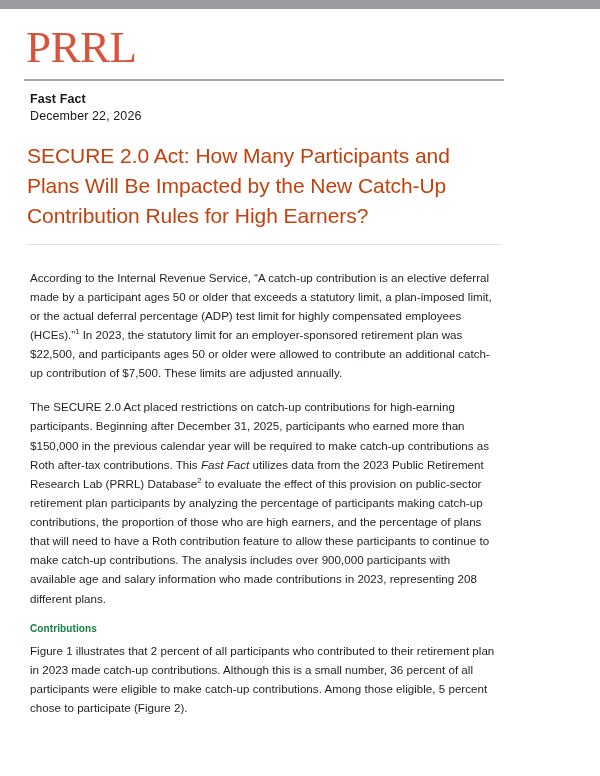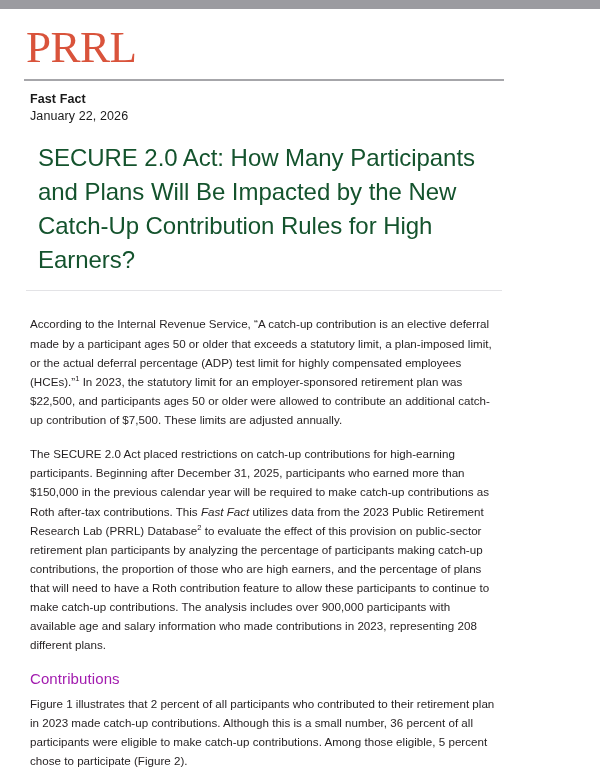--- a/index.html
+++ b/index.html
@@ -90,23 +90,23 @@
     letter-spacing: 0.1px;
   }
   .doc-meta .pubdate {
     font-size: 12.5px;
     line-height: 1.38;
     letter-spacing: 0.1px;
   }
 
   
   .doc-title {
-    margin: 16px 8px 0 16px;
-    color: #14532d;
-    font-size: 24px;
+    margin: 16px 8px 0 5px;
+    color: #c2410c;
+    font-size: 21px;
     line-height: 1.42;
     font-weight: 400;
     letter-spacing: -0.05px;
   }
 
   
   .body-copy {
     margin: 0 8px 0 8px;
     color: #231f20;
     font-size: 11.6px;
@@ -119,42 +119,42 @@
   .body-copy p.first { margin-top: 23px; }
   .body-copy em { font-style: italic; }
   .body-copy sup {
     font-size: 7.6px;
     vertical-align: super;
     line-height: 0;
   }
 
   .section-heading {
     margin: 8px 8px 7px 8px;
-    color: #a21caf;
-    font-size: 15px;
-    font-weight: 400;
+    color: #15803d;
+    font-size: 10px;
+    font-weight: 700;
     letter-spacing: 0.1px;
   }
 </style>
 </head>
 <body>
 
 <div class="viewer-topbar"></div>
 
 <div class="page">
 
   <div class="masthead">
     <div class="brand-logo">PRRL</div>
   </div>
 
   <div class="rule-heavy"></div>
 
   <div class="doc-meta">
     <div class="kicker">Fast Fact</div>
-    <div class="pubdate">January 22, 2026</div>
+    <div class="pubdate">December 22, 2026</div>
   </div>
 
   <h1 class="doc-title">SECURE 2.0 Act: How Many Participants and Plans Will Be Impacted by the New Catch-Up Contribution Rules for High Earners?</h1>
 
   <div class="rule-light"></div>
 
   <div class="body-copy">
 
     <p class="first"><span>According to the Internal Revenue Service, “A catch-up contribution is an elective deferral made by a participant ages 50 or older that exceeds a statutory limit, a plan-imposed limit, or the actual deferral percentage (ADP) test limit for highly compensated employees (HCEs).”</span><sup>1</sup><span> In 2023, the statutory limit for an employer-sponsored retirement plan was $22,500, and participants ages 50 or older were allowed to contribute an additional catch-up contribution of $7,500. These limits are adjusted annually.</span></p>
 

